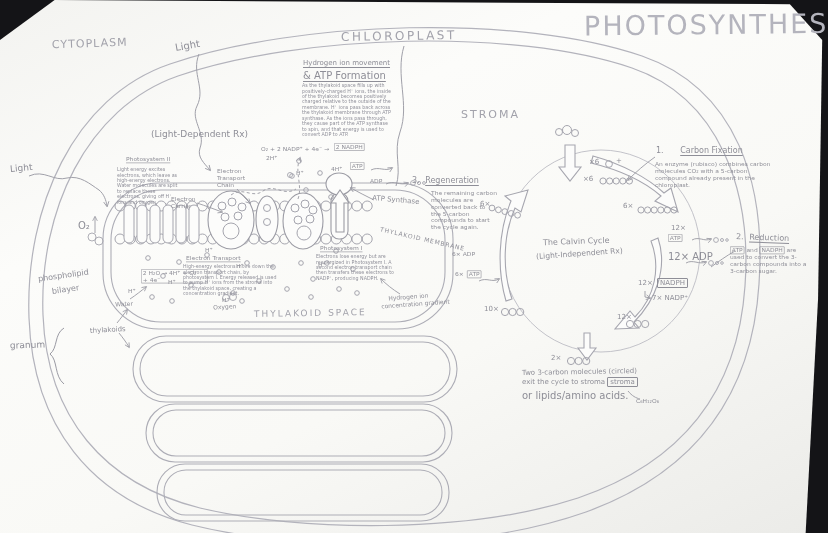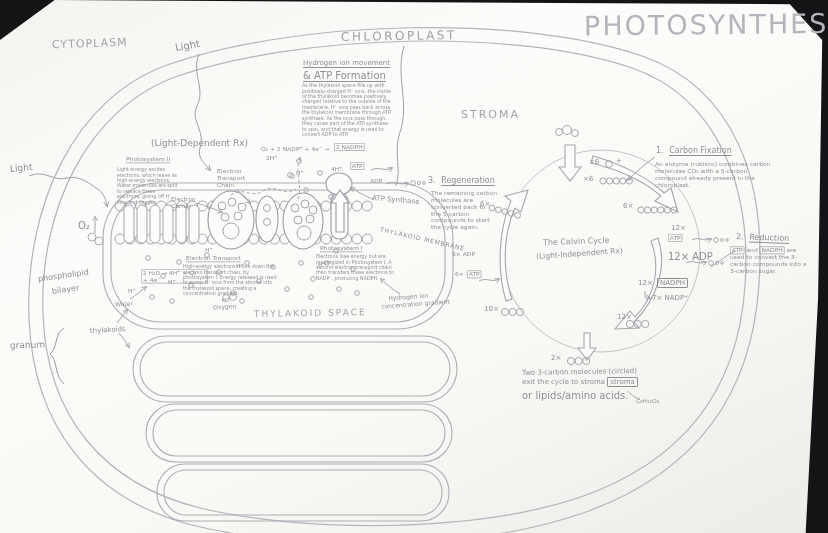--- a/index.html
+++ b/index.html
@@ -259,21 +259,21 @@
         <circle cx="331" cy="197" r="2.3" fill="none" stroke="#a5a5ae" stroke-width="1"></circle>
         <circle cx="299" cy="161" r="2.3" fill="none" stroke="#a5a5ae" stroke-width="1"></circle>
       </g>
   </svg>
 
   <div class="lb ttl" style="left:584px;top:10px">PHOTOSYNTHESIS</div>
   <div class="lb big" style="left:52px;top:38px;font-size:11px;letter-spacing:1px;transform:rotate(-2deg)">CYTOPLASM</div>
   <div class="lb" style="left:175px;top:40px;font-size:10px;transform:rotate(-10deg)">Light</div>
   <div class="lb big" style="left:341px;top:30px;font-size:12px;letter-spacing:2.5px;transform:rotate(-1deg)">CHLOROPLAST</div>
   <div class="lb big" style="left:461px;top:109px;font-size:11px;letter-spacing:2px">STROMA</div>
-  <div class="lb" style="left:151px;top:138px;font-size:9px">(Light-Dependent Rx)</div>
+  <div class="lb" style="left:151px;top:129px;font-size:9px">(Light-Dependent Rx)</div>
   <div class="lb" style="left:10px;top:163px;font-size:9px;transform:rotate(-5deg)">Light</div>
 
   <div class="lb t6 ul" style="left:126px;top:156px">Photosystem II</div>
   <div class="lb t5" style="left:117px;top:167px;width:124px">Light energy excites electrons, which leave as high-energy electrons. Water molecules are split to replace those electrons, giving off H⁺ ions and oxygen.</div>
   <div class="lb t6w" style="left:217px;top:168px;width:72px">Electron Transport Chain</div>
   <div class="lb t6w" style="left:171px;top:196px;width:62px">Electron Carrier</div>
 
   <div class="lb ul" style="left:303px;top:60px;font-size:7px">Hydrogen ion movement</div>
   <div class="lb ul" style="left:303px;top:70px;font-size:10px">&amp; ATP Formation</div>
   <div class="lb t5" style="left:302px;top:83px;width:184px">As the thylakoid space fills up with positively-charged H⁺ ions, the inside of the thylakoid becomes positively charged relative to the outside of the membrane. H⁺ ions pass back across the thylakoid membrane through ATP synthase. As the ions pass through, they cause part of the ATP synthase to spin, and that energy is used to convert ADP to ATP.</div>
@@ -326,42 +326,42 @@
   <div class="lb" style="left:616px;top:158px;font-size:7px">+</div>
   <div class="lb" style="left:583px;top:176px;font-size:7px">×6</div>
   <div class="lb" style="left:623px;top:203px;font-size:7px">6×</div>
   <div class="lb" style="left:617px;top:314px;font-size:7px">12×</div>
   <div class="lb" style="left:484px;top:306px;font-size:7px">10×</div>
   <div class="lb" style="left:551px;top:355px;font-size:7px">2×</div>
   <div class="lb" style="left:480px;top:201px;font-size:7px">6×</div>
 
   <div class="lb" style="left:656px;top:147px;font-size:8px">
     <span>1.</span>
-    <span class="ul" style="margin-left:3px">Carbon Fixation</span>
+    <span class="ul" style="margin-left:14px">Carbon Fixation</span>
   </div>
   <div class="lb t6w" style="left:655px;top:161px;width:210px">An enzyme (rubisco) combines carbon molecules CO₂ with a 5-carbon compound already present in the chloroplast.</div>
 
   <div class="lb" style="left:671px;top:225px;font-size:7px">12×</div>
   <div class="lb t6 bx" style="left:668px;top:234px">ATP</div>
   <div class="lb" style="left:668px;top:251px;font-size:10px">12× ADP</div>
   <div class="lb" style="left:638px;top:280px;font-size:7px">
     <span>12×</span>
     <span class="bx" style="margin-left:2px">NADPH</span>
   </div>
   <div class="lb" style="left:652px;top:295px;font-size:7px">7× NADP⁺</div>
 
   <div class="lb" style="left:736px;top:234px;font-size:8px;transform:rotate(2deg)">
     <span>2.</span>
     <span class="ul" style="margin-left:3px">Reduction</span>
   </div>
   <div class="lb t6w" style="left:730px;top:247px;width:130px">
     <span class="bx">ATP</span><span> and </span><span class="bx">NADPH</span><span> are used to convert the 3-carbon compounds into a 3-carbon sugar.</span>
   </div>
 
-  <div class="lb" style="left:428px;top:177px;font-size:8px">
+  <div class="lb" style="left:412px;top:177px;font-size:8px">
     <span>3.</span>
     <span class="ul" style="margin-left:3px">Regeneration</span>
   </div>
   <div class="lb t6w" style="left:431px;top:190px;width:110px">The remaining carbon molecules are converted back to the 5-carbon compounds to start the cycle again.</div>
 
   <div class="lb t6" style="left:452px;top:251px">6× ADP</div>
   <div class="lb t6" style="left:455px;top:271px">
     <span>6×</span>
     <span class="bx" style="margin-left:2px">ATP</span>
   </div>

